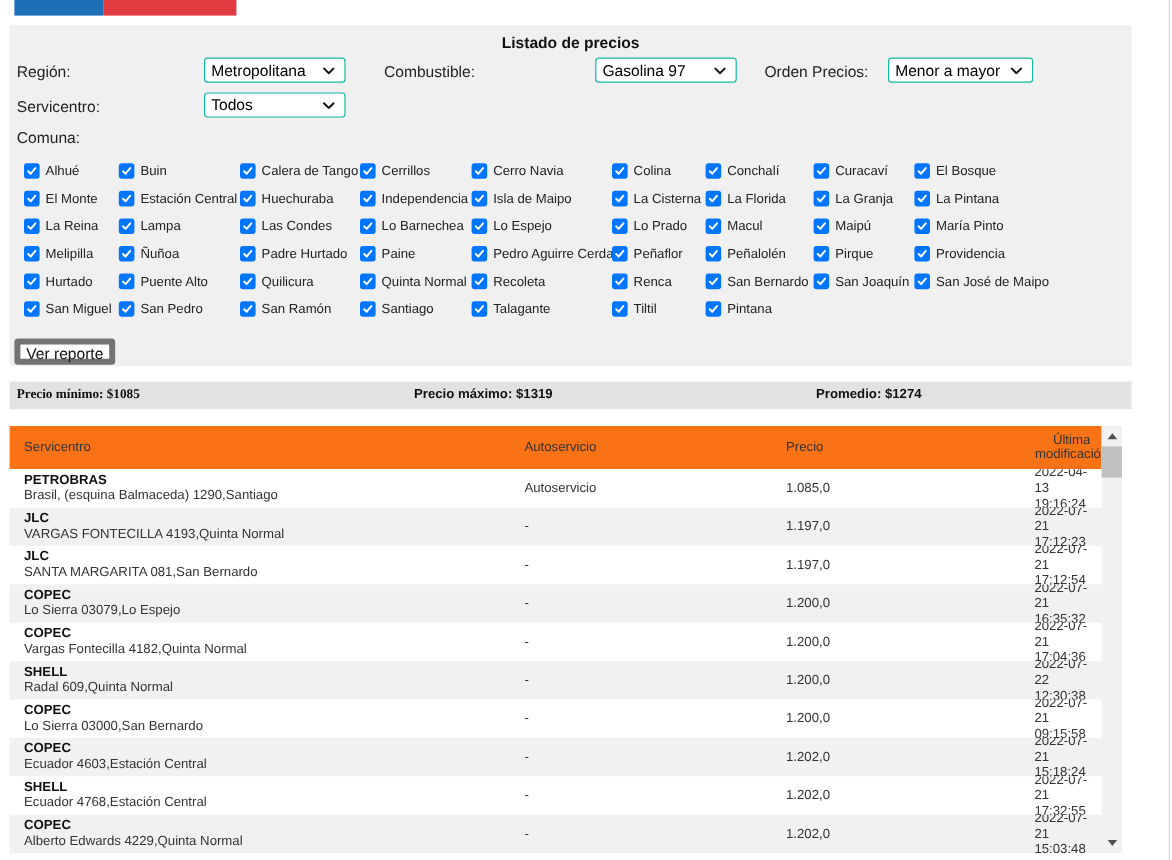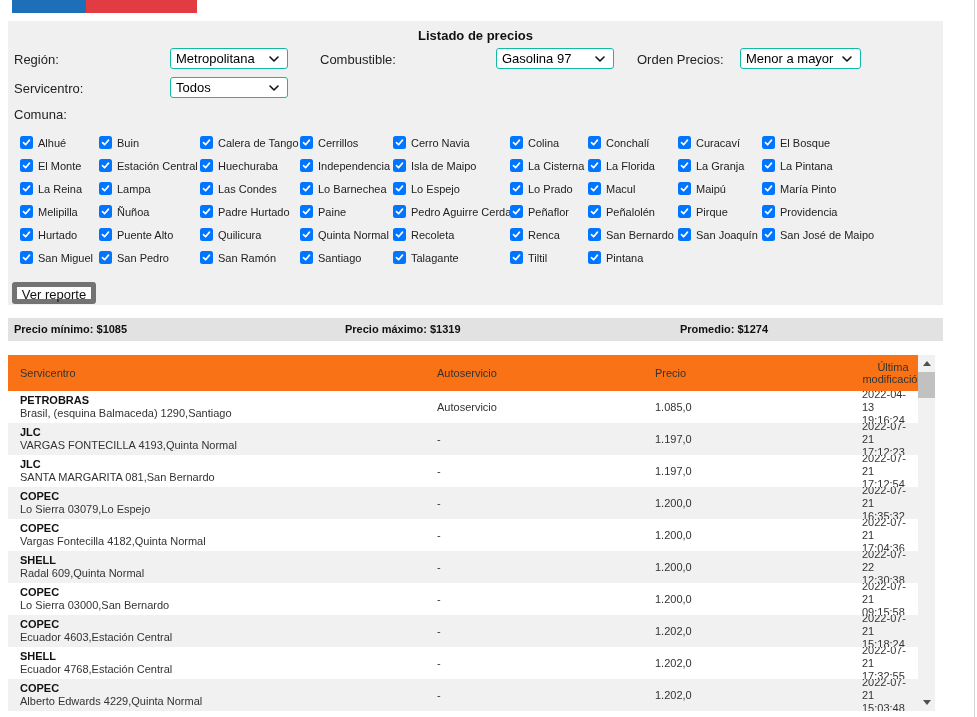--- a/index.html
+++ b/index.html
@@ -38,21 +38,21 @@
   .comuna-label{font-size:11px;color:#222;}
   
   .btn{
     position:absolute;left:4px;top:261px;width:84px;height:22px;
     background:#fdfdfd;border:5px solid #737373;border-radius:3px;
     font-size:13px;color:#111;font-family:inherit;padding:0;cursor:default;
   }
   
   .summary{position:absolute;left:8px;top:318px;width:935px;height:23px;background:#e2e2e2;}
   .summary span{position:absolute;top:0;line-height:23px;font-size:11px;font-weight:bold;color:#111;white-space:nowrap;}
-  .sum-min{left:6px;} .sum-max{left:337px;} .sum-avg{left:672px;text-align:right;}
+  .sum-min{left:6px;font-family:Liberation Serif, serif;} .sum-max{left:337px;} .sum-avg{left:672px;text-align:right;}
   
   .tableWrap{position:absolute;left:8px;top:355px;width:927px;height:356px;}
   .t-head{
     position:relative;width:910px;height:36px;background:#f97316;box-sizing:border-box;text-align:center;
   }
   .t-head span{position:absolute;font-size:11px;color:#333;top:50%;transform:translateY(-50%);}
   .h-serv{left:12px;} .h-auto{left:429px;} .h-precio{left:647px;}
   .h-mod{left:854px;width:62px;line-height:12px;}
   .t-rows{position:absolute;top:36px;left:0;width:910px;}
   .t-row{

